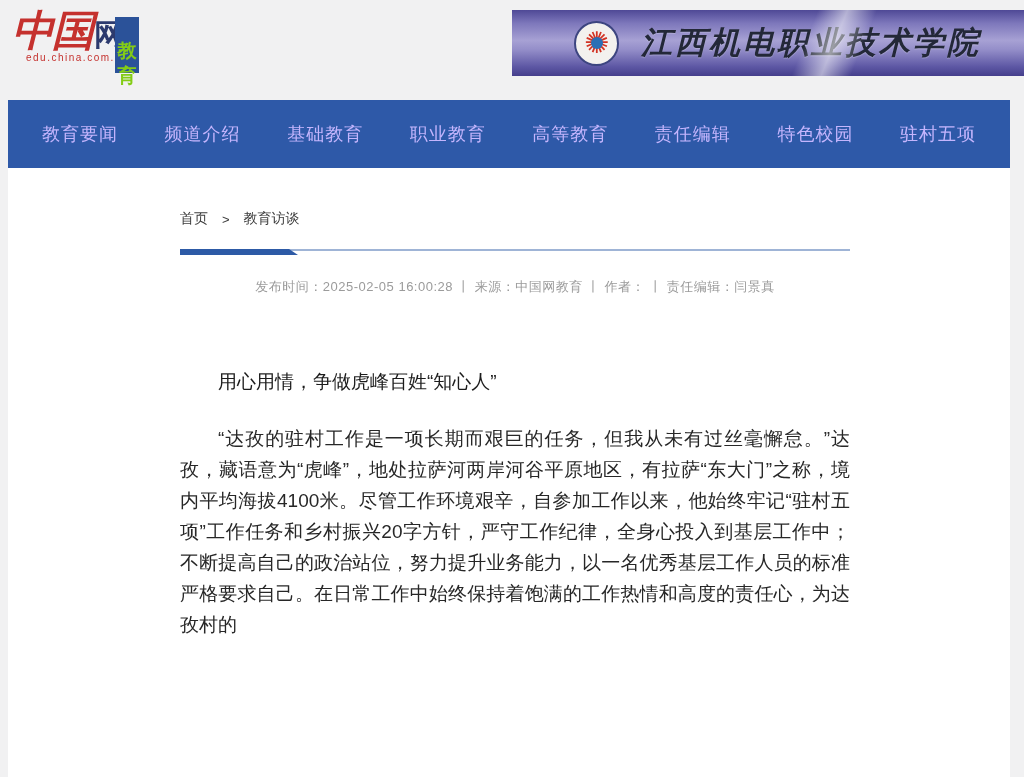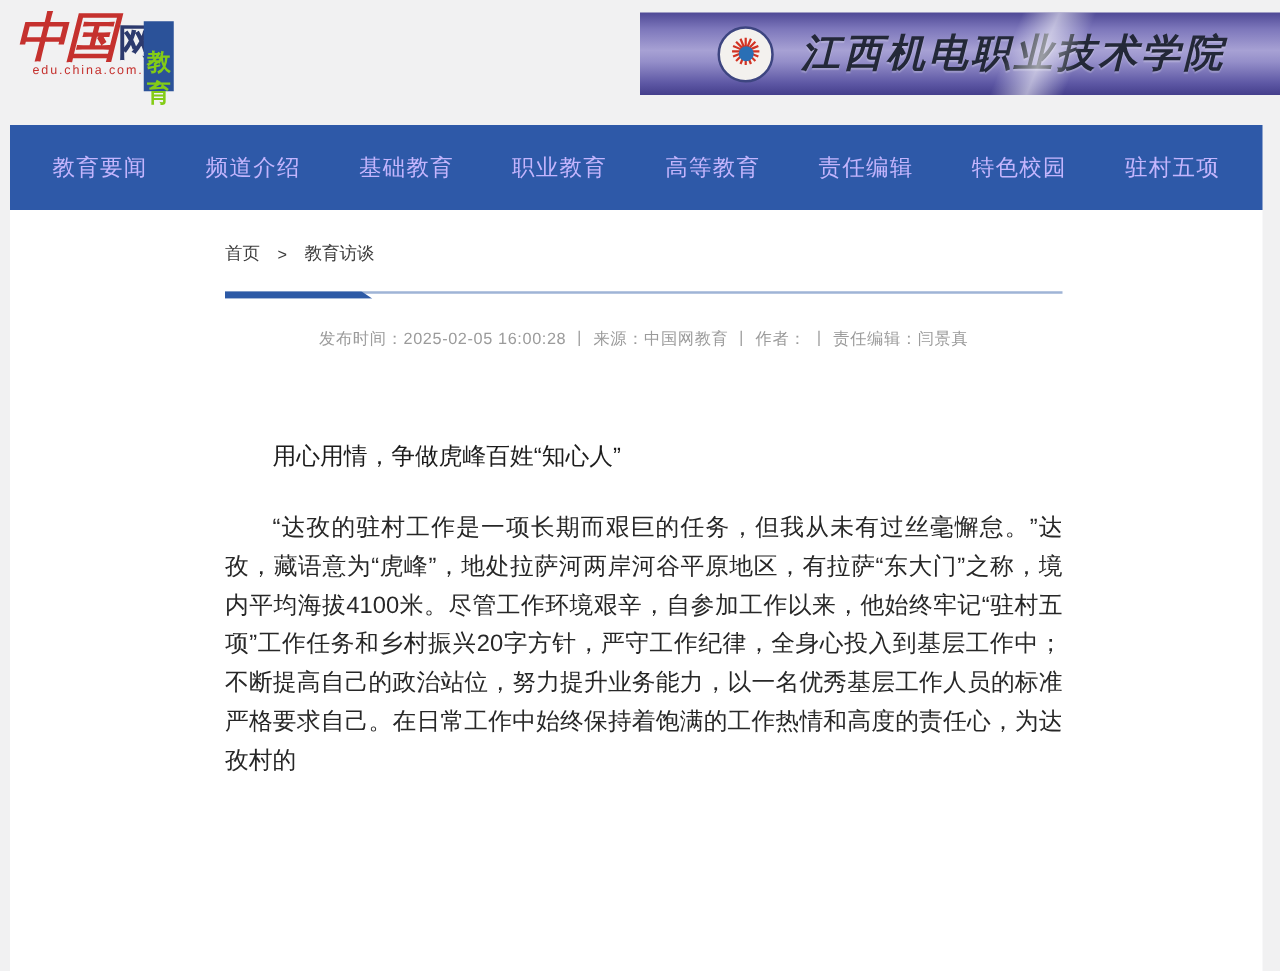--- a/index.html
+++ b/index.html
@@ -34,21 +34,21 @@
 
   
   .nav { position:absolute; top:100px; left:8px; width:1002px; height:68px; background:#2e59a8;
          display:flex; align-items:center; justify-content:space-between; padding:0 34px; }
   .nav-item { color:#c4b5fd; font-size:18px; letter-spacing:1px; cursor:pointer; white-space:nowrap; }
 
   
   .content { position:absolute; top:168px; left:8px; width:1002px; height:609px; background:#ffffff; }
   .inner { margin-left:172px; width:670px; }
 
-  .breadcrumb { padding-top:26px; font-size:14px; color:#3c3c3c; display:flex; align-items:center; }
+  .breadcrumb { padding-top:42px; font-size:14px; color:#3c3c3c; display:flex; align-items:center; }
   .crumb { cursor:pointer; }
   .crumb-sep { margin:0 14px; color:#3c3c3c; font-size:13px; }
 
   .divider { margin-top:21px; position:relative; height:6px; }
   .divider-thin { position:absolute; top:0; left:0; right:0; height:2px; background:#9fb4d6; }
   .divider-thick { position:absolute; top:0; left:0; width:118px; height:6px; background:#2d5aa6;
                    clip-path:polygon(0 0, calc(100% - 9px) 0, 100% 100%, 0 100%); }
 
   .article-title { margin-top:30px; text-align:center; font-size:25px; font-weight:bold; color:#111;
                    letter-spacing:.5px; }

